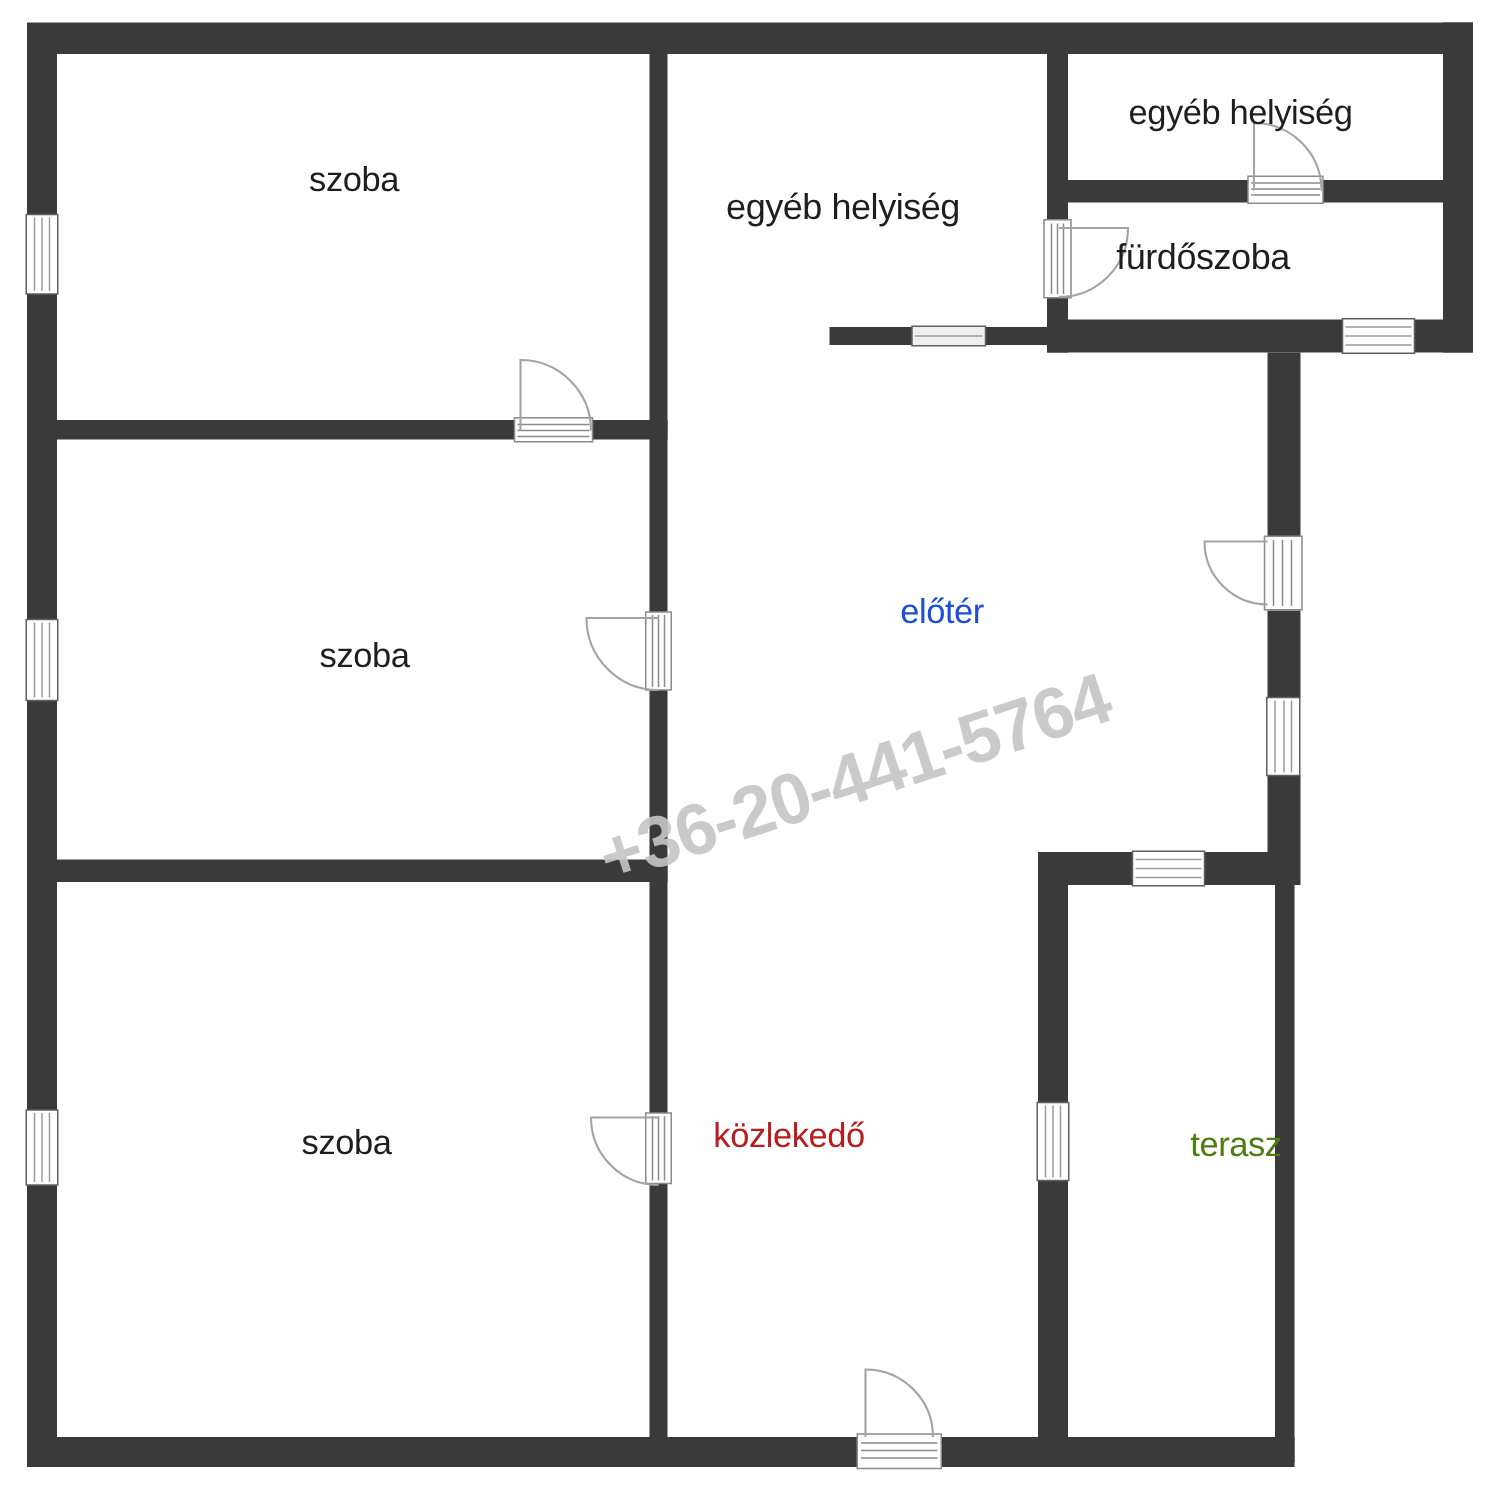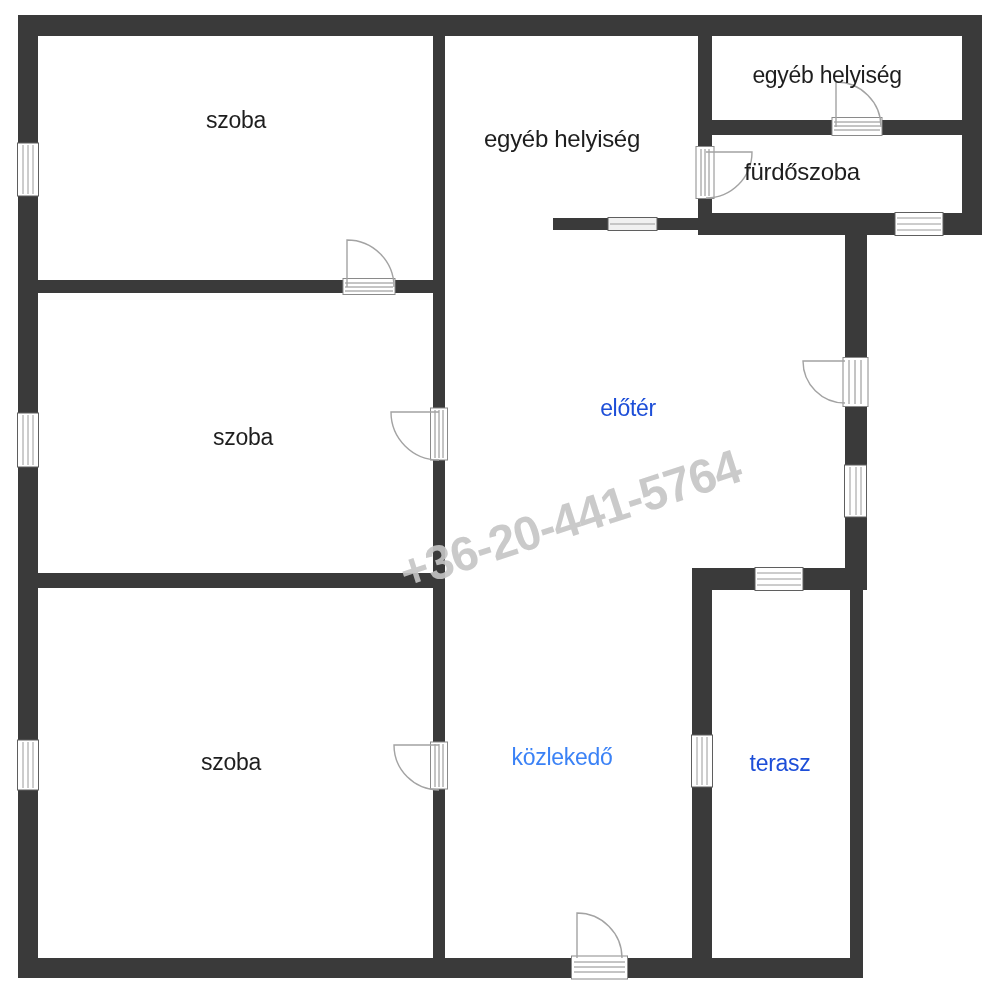--- a/index.html
+++ b/index.html
@@ -186,19 +186,19 @@
     </g>
   </svg>
 
   <div class="room-label" style="left: 236px; top: 120px; color: rgb(30, 30, 30);">szoba</div>
   <div class="room-label lbl-big" style="left: 562px; top: 139px; color: rgb(30, 30, 30);">egyéb helyiség</div>
   <div class="room-label" style="left: 827px; top: 75px; color: rgb(30, 30, 30);">egyéb helyiség</div>
   <div class="room-label lbl-big" style="left: 802px; top: 172px; color: rgb(30, 30, 30);">fürdőszoba</div>
   <div class="room-label" style="left: 628px; top: 408px; color: #1d4ed8;">előtér</div>
   <div class="room-label" style="left: 243px; top: 437px; color: rgb(30, 30, 30);">szoba</div>
   <div class="room-label" style="left: 231px; top: 762px; color: rgb(30, 30, 30);">szoba</div>
-  <div class="room-label" style="left: 562px; top: 757px; color: #3b82f6;">közlekedő</div>
-  <div class="room-label" style="left: 780px; top: 763px; color: #1d4ed8;">terasz</div>
+  <div class="room-label" style="left: 526px; top: 757px; color: #b91c1c;">közlekedő</div>
+  <div class="room-label" style="left: 824px; top: 763px; color: #4d7c0f;">terasz</div>
 
 
   <div id="watermark-phone" style="color: rgb(197, 197, 197);">+36-20-441-5764</div>
 
 </div>
 
 </body></html>

